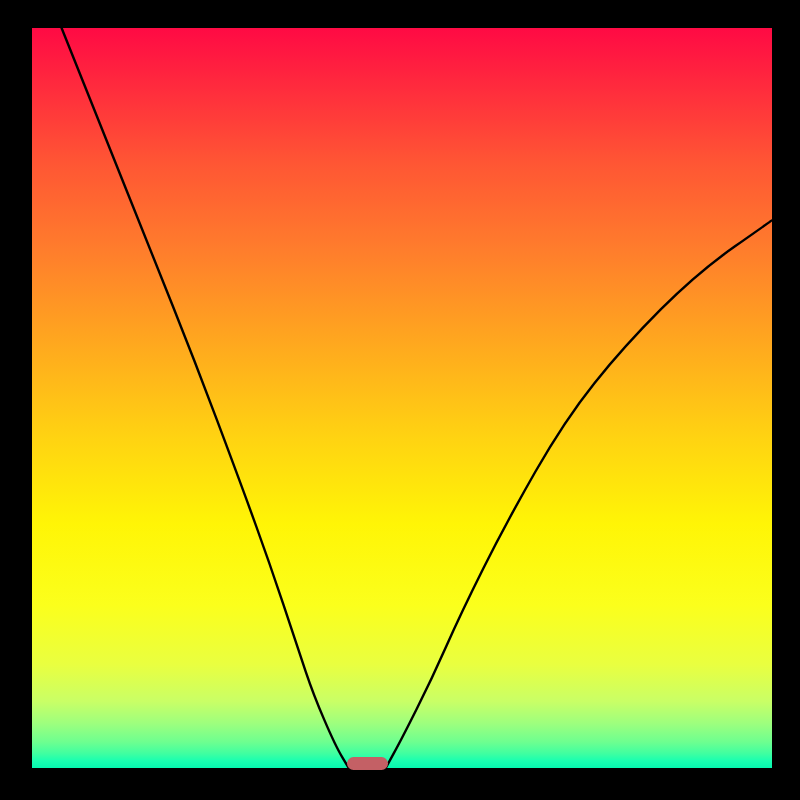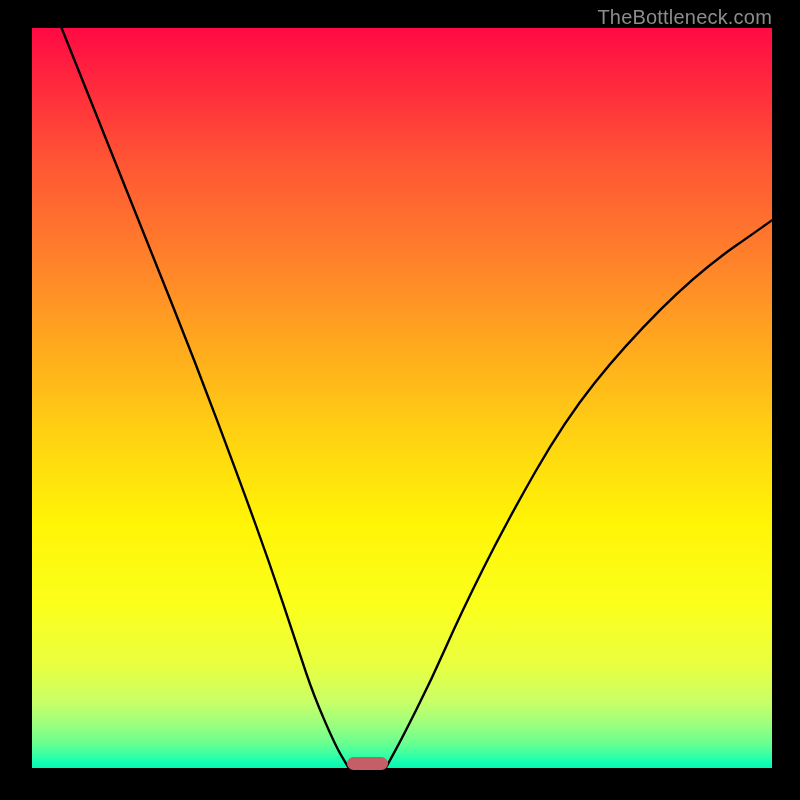--- a/index.html
+++ b/index.html
@@ -73,21 +73,20 @@
     height: 13px;
     border-radius: 8px;
     background: #c46065;
   }
 </style>
 </head>
 <body>
 
 <div class="frame">
 
-  <div class="watermark">TheBottleneck.com</div>
 
   <div class="plot-area">
 
     <svg class="curves" viewBox="0 0 740 740" preserveAspectRatio="none">
       <path id="curve-left" class="curve" d="M 29.60 0.00 Q 29.60 0.00 51.80 55.50 Q 74.00 111.00 96.20 166.50 Q 118.40 222.00 140.60 277.50 Q 162.80 333.00 185.00 392.20 Q 207.20 451.40 222.00 492.10 Q 236.80 532.80 251.60 577.20 Q 266.40 621.60 273.80 643.80 Q 281.20 666.00 292.30 691.90 Q 303.40 717.80 310.06 728.90 T 316.72 740.00"></path>
       <path id="curve-right" class="curve" d="M 353.72 740.00 Q 353.72 740.00 361.86 725.20 Q 370.00 710.40 384.80 680.80 Q 399.60 651.20 414.40 617.90 Q 429.20 584.60 451.40 540.20 Q 473.60 495.80 503.20 444.00 Q 532.80 392.20 562.40 355.20 Q 592.00 318.20 629.00 281.20 Q 666.00 244.20 703.00 218.30 T 740.00 192.40"></path>
     </svg>
 
     <div id="marker" class="marker" style="left: 314.5px; width: 41.44px; top: 728.82px; background: rgb(196, 96, 101);"></div>
   </div>

